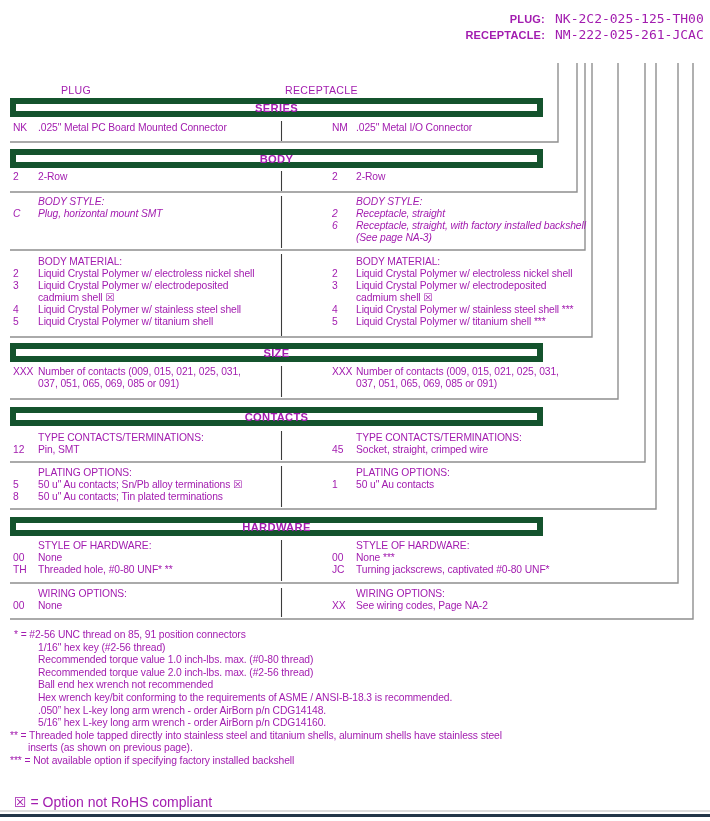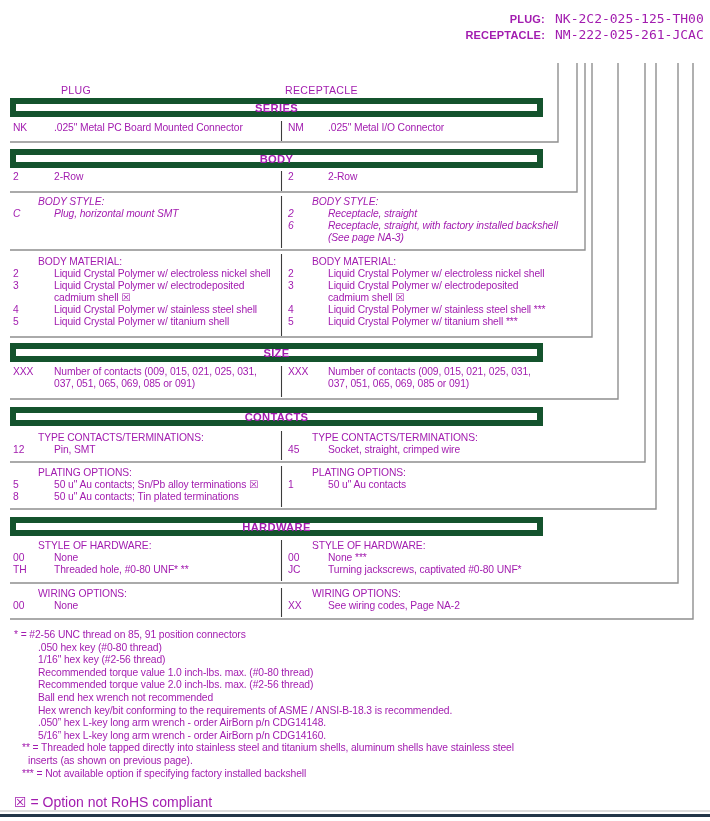--- a/index.html
+++ b/index.html
@@ -19,35 +19,35 @@
   
   .secbox{
     position:absolute;left:10px;width:533px;height:19px;box-sizing:border-box;
     border:6px solid #14532d;background:#fff;display:flex;align-items:center;justify-content:center;
     font-weight:bold;font-size:11.2px;letter-spacing:.3px;
   }
   
   .block{position:absolute;left:10px;width:533px;display:flex;align-items:flex-start;font-size:10.3px;line-height:12px;letter-spacing:-0.1px;}
   .cell{box-sizing:border-box;}
   .cell.left{width:271px;padding-left:3px;flex:none;}
-  .cell.right{flex:1;padding-left:7px;}
-  .row{display:flex;gap:16px;}
+  .cell.right{flex:1;padding-left:7px;margin-left:44px;}
+  .row{display:flex;}
   .code{flex:none;width:25px;}
   .cell.right .code{width:24px;}
   .txt{flex:1;}
   .ln{display:block;white-space:nowrap;}
   .sublabel{padding-left:25px;white-space:nowrap;}
   .cell.right .sublabel{padding-left:24px;}
   
   #footnotes{position:absolute;left:10px;top:629px;width:696px;font-size:10.3px;line-height:12.6px;letter-spacing:-0.1px;}
   .fn{white-space:nowrap;}
   .i0{padding-left:4px;}
   .i1{padding-left:28px;}
   .i2{padding-left:18px;}
-  .i3{padding-left:0px;margin-left:12px;}
+  .i3{padding-left:0px;}
   #rohs{position:absolute;left:14px;top:794px;font-size:14px;}
   
   #rule-gray{position:absolute;left:0;top:810px;width:710px;height:2px;background:#dcdcdc;}
   #bar-navy{position:absolute;left:0;top:814px;width:710px;height:3px;}
 </style>
 </head>
 <body>
 
 <div id="page">
 
@@ -346,21 +346,20 @@
         <span class="code">XX</span>
         <span class="txt">
             <span class="ln">See wiring codes, Page NA-2</span>
           </span>
       </div>
     </div>
   </div>
 
   <div id="footnotes">
     <div class="fn i0">* = #2-56 UNC thread on 85, 91 position connectors</div>
-    <div class="fn i1">.050 hex key (#0-80 thread)</div>
     <div class="fn i1">1/16" hex key (#2-56 thread)</div>
     <div class="fn i1">Recommended torque value 1.0 inch-lbs. max. (#0-80 thread)</div>
     <div class="fn i1">Recommended torque value 2.0 inch-lbs. max. (#2-56 thread)</div>
     <div class="fn i1">Ball end hex wrench not recommended</div>
     <div class="fn i1">Hex wrench key/bit conforming to the requirements of ASME / ANSI-B-18.3 is recommended.</div>
     <div class="fn i1">.050” hex L-key long arm wrench - order AirBorn p/n CDG14148.</div>
     <div class="fn i1">5/16” hex L-key long arm wrench - order AirBorn p/n CDG14160.</div>
     <div class="fn i3">** = Threaded hole tapped directly into stainless steel and titanium shells, aluminum shells have stainless steel</div>
     <div class="fn i2">inserts (as shown on previous page).</div>
     <div class="fn i3">*** = Not available option if specifying factory installed backshell</div>

